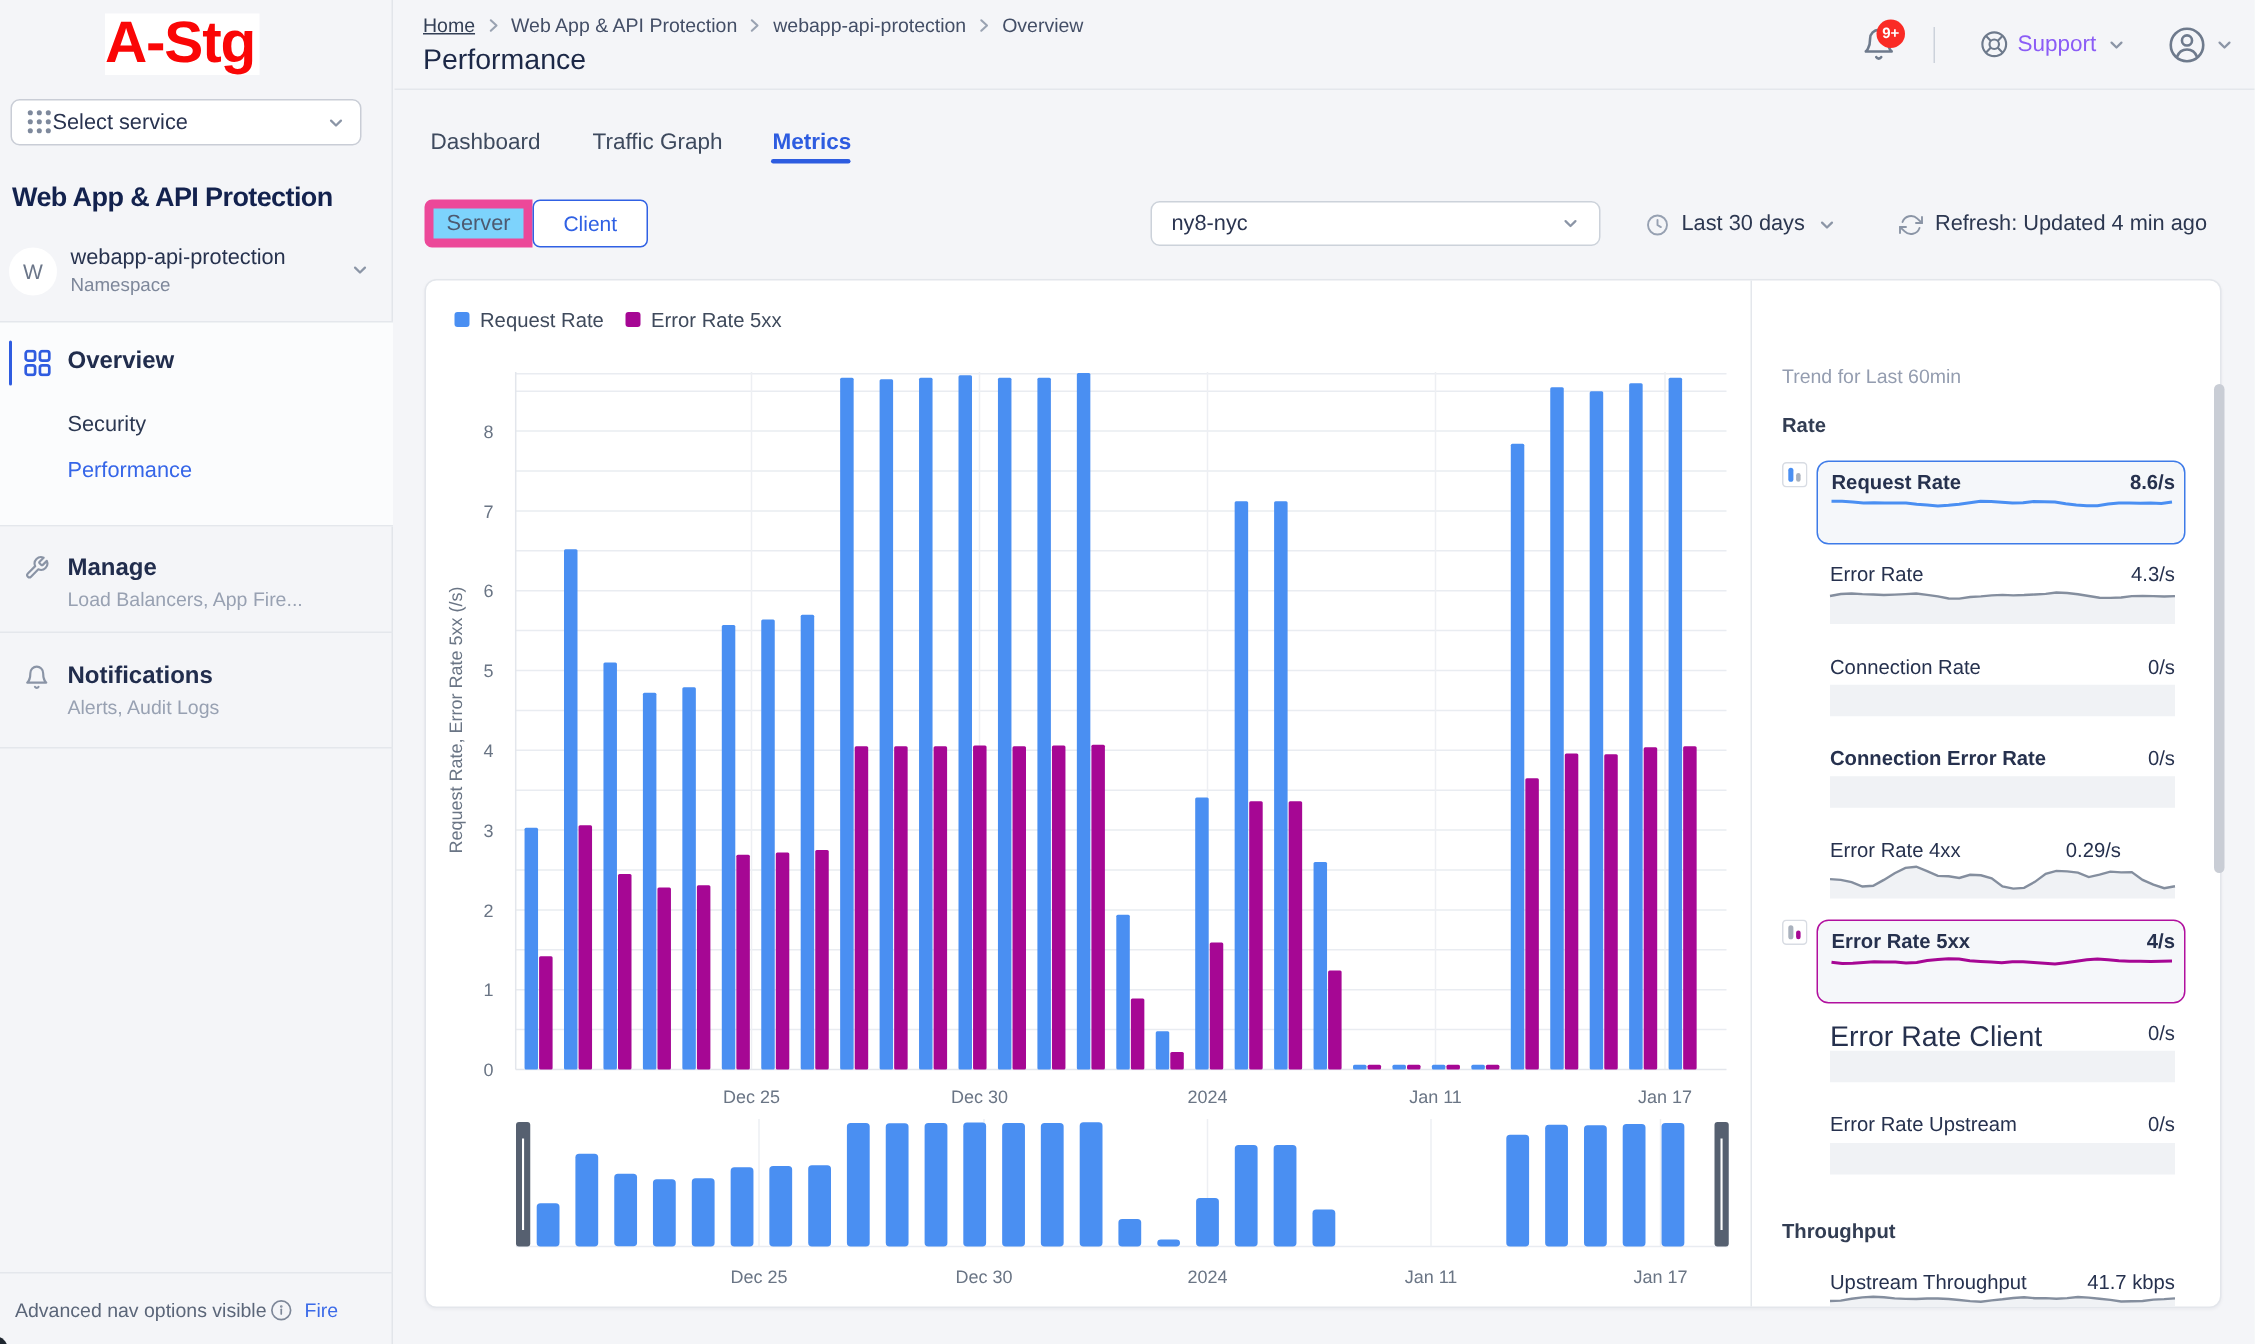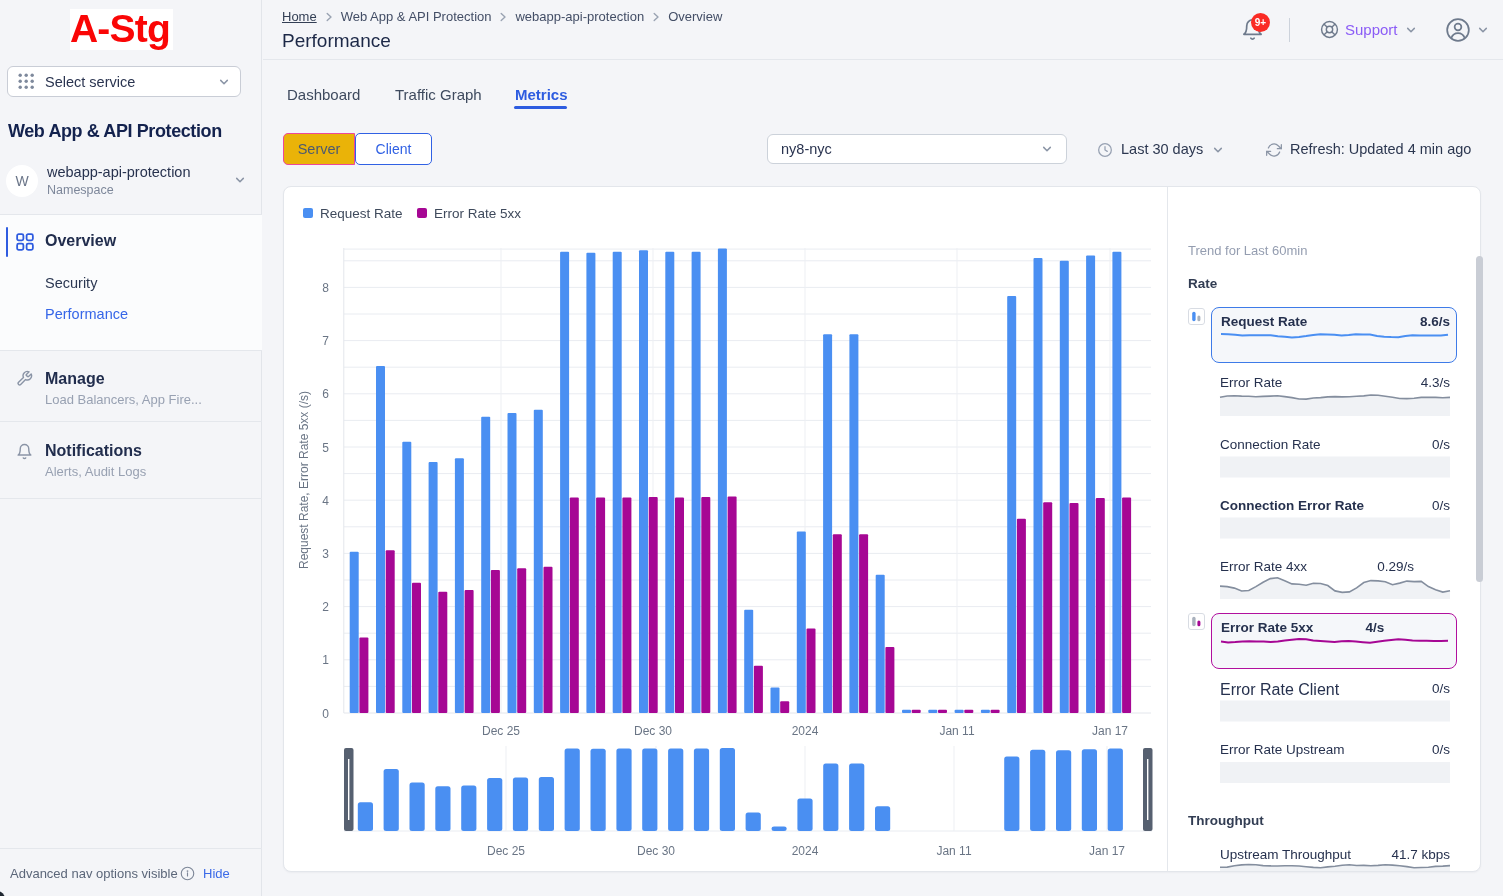--- a/index.html
+++ b/index.html
@@ -17,21 +17,21 @@
       <circle cx="2.2" cy="2.2" r="1.7" fill="#7e899c"></circle>
       <circle cx="8.2" cy="2.2" r="1.7" fill="#7e899c"></circle>
       <circle cx="14.2" cy="2.2" r="1.7" fill="#7e899c"></circle>
       <circle cx="2.2" cy="8.2" r="1.7" fill="#7e899c"></circle>
       <circle cx="8.2" cy="8.2" r="1.7" fill="#7e899c"></circle>
       <circle cx="14.2" cy="8.2" r="1.7" fill="#7e899c"></circle>
       <circle cx="2.2" cy="14.2" r="1.7" fill="#7e899c"></circle>
       <circle cx="8.2" cy="14.2" r="1.7" fill="#7e899c"></circle>
       <circle cx="14.2" cy="14.2" r="1.7" fill="#7e899c"></circle>
     </svg>
-    <span style="font-size:14.5px;color:#2a3450;margin-left:10px">Select service</span>
+    <span style="font-size:14.5px;color:#2a3450;">Select service</span>
   <span style="margin-left:auto">
       <svg width="12" height="12" viewBox="0 0 12 12">
         <path d="M2.7 4.4 L6 7.7 L9.3 4.4" stroke="#8b95a6" stroke-width="1.5" fill="none" stroke-linecap="round" stroke-linejoin="round"></path>
       </svg>
     </span>
   </div>
 <div class="abs" style="left:8px;top:121px;font-size:18px;font-weight:700;color:#13224e;letter-spacing:-0.4px">Web App &amp; API Protection</div>
 <div class="abs" style="left:6px;top:165px;width:32px;height:32px;border-radius:50%;background:#fff;display:flex;align-items:center;justify-content:center;font-size:14px;color:#6b7689">W</div>
 <div class="abs" style="left:47px;top:164px;font-size:14.5px;color:#27324e">webapp-api-protection</div>
 <div class="abs" style="left:47px;top:183px;font-size:12.5px;color:#7d879a">Namespace</div>
@@ -73,21 +73,21 @@
 <div class="abs" style="left:0;top:498px;width:262px;height:1px;background:#e4e7ec"></div>
 <div class="abs" style="left:0;top:848px;width:262px;height:1px;background:#e4e7ec"></div>
 <div class="abs" style="left:10px;top:866px;font-size:13px;color:#5b6679">Advanced nav options visible</div>
 <div class="abs" style="left:180px;top:866px">
     <svg width="15" height="15" viewBox="0 0 24 24" fill="none" stroke="#7d8798" stroke-width="1.8" stroke-linecap="round">
       <circle cx="12" cy="12" r="10"></circle>
       <path d="M12 16v-5"></path>
       <circle cx="12" cy="8" r="0.5" fill="#7d8798"></circle>
     </svg>
   </div>
-<div class="abs" style="left:203px;top:866px;font-size:13px;color:#3b6ae8">Hide</div>
+<div class="abs" style="left:203px;top:866px;font-size:13px;color:#3b6ae8">Fire</div>
 <div class="abs" style="left:-11px;top:891px;width:16px;height:16px;border-radius:50%;background:#1f2730"></div>
 
 <div class="abs" style="left:263px;top:59px;width:1240px;height:1px;background:#e4e7ec"></div>
 <div class="abs" style="left:282px;top:9px;display:flex;align-items:center;font-size:13px;color:#434e66">
   <span style="text-decoration:underline;color:#333f55">Home</span>
     <svg width="10" height="10" viewBox="0 0 10 10" style="margin:0 7px">
       <path d="M3.2 1.5 L7 5 L3.2 8.5" stroke="#9aa3b2" stroke-width="1.4" fill="none" stroke-linecap="round" stroke-linejoin="round"></path>
     </svg>
     <span>Web App &amp; API Protection</span>
     <svg width="10" height="10" viewBox="0 0 10 10" style="margin:0 7px">
@@ -132,21 +132,21 @@
     <svg width="12" height="12" viewBox="0 0 12 12">
       <path d="M2.7 4.4 L6 7.7 L9.3 4.4" stroke="#8b95a6" stroke-width="1.5" fill="none" stroke-linecap="round" stroke-linejoin="round"></path>
     </svg>
   </div>
 
 <div class="abs" style="left:287px;top:86px;font-size:15px;color:#3e4a5e">Dashboard</div>
 <div class="abs" style="left:395px;top:86px;font-size:15px;color:#3e4a5e">Traffic Graph</div>
 <div class="abs" style="left:515px;top:86px;font-size:15px;font-weight:700;color:#2d5ce0">Metrics</div>
 <div class="abs" style="left:514px;top:106px;width:53px;height:3px;background:#2d5ce0;border-radius:2px"></div>
 
-<div class="abs" style="left:283px;top:133px;width:72px;height:32px;background:#eab308;border:1px solid #ec4899;border-radius:5px 0 0 5px;display:flex;align-items:center;justify-content:center;font-size:14.5px;color:#4d5a70">Server</div>
+<div class="abs" style="left:283px;top:133px;width:72px;height:32px;background:#7dd3fc;border:6px solid #ec4899;border-radius:5px 0 0 5px;display:flex;align-items:center;justify-content:center;font-size:14.5px;color:#4d5a70">Server</div>
 <div class="abs" style="left:355px;top:133px;width:77px;height:32px;background:#fff;border:1.5px solid #3061e4;border-radius:5px;display:flex;align-items:center;justify-content:center;font-size:14px;color:#3061e4;font-weight:500">Client</div>
 <div class="abs" style="left:767px;top:134px;width:300px;height:30px;background:#fff;border:1px solid #ccd2da;border-radius:6px;display:flex;align-items:center;padding:0 13px;font-size:14.5px;color:#2a3450">ny8-nyc<span style="margin-left:auto">
       <svg width="12" height="12" viewBox="0 0 12 12">
         <path d="M2.7 4.4 L6 7.7 L9.3 4.4" stroke="#8b95a6" stroke-width="1.5" fill="none" stroke-linecap="round" stroke-linejoin="round"></path>
       </svg>
     </span></div>
 <div class="abs" style="left:1097px;top:142px">
     <svg width="16" height="16" viewBox="0 0 24 24" fill="none" stroke="#97a1b2" stroke-width="1.9" stroke-linecap="round">
       <circle cx="12" cy="12" r="9.5"></circle>
       <path d="M12 7v5l3.4 2.1"></path>
@@ -353,20 +353,20 @@
 <div class="abs" style="left:1220px;top:559px;font-size:13.5px;font-weight:400;color:#26314e">Error Rate 4xx</div>
 <div class="abs" style="left:1264px;top:559px;width:150px;text-align:right;font-size:13.5px;font-weight:400;color:#26314e">0.29/s</div>
 <div class="abs" style="left:1188px;top:613px">
     <svg width="17" height="17" viewBox="0 0 17 17">
       <rect x="0.5" y="0.5" width="16" height="16" rx="2.5" fill="#fff" stroke="#d8dce3"></rect>
       <rect x="4.2" y="3.8" width="3.4" height="9.4" rx="1.7" fill="#a9b1bd"></rect>
       <rect x="9.4" y="7.4" width="3" height="5.8" rx="1.5" fill="#a60794"></rect>
     </svg>
   </div>
 <div class="abs" style="left:1221px;top:620px;font-size:13.5px;font-weight:700;color:#26314e">Error Rate 5xx</div>
-<div class="abs" style="left:1300px;top:620px;width:150px;text-align:center;font-size:13.5px;font-weight:700;color:#26314e">4/s</div>
-<div class="abs" style="left:1220px;top:681px;font-size:16px;font-weight:400;color:#26314e">Error Rate Client</div>
+<div class="abs" style="left:1300px;top:620px;width:150px;text-align:right;font-size:13.5px;font-weight:700;color:#26314e">4/s</div>
+<div class="abs" style="left:1220px;top:681px;font-size:19px;font-weight:400;color:#26314e">Error Rate Client</div>
 <div class="abs" style="left:1300px;top:681px;width:150px;text-align:right;font-size:13.5px;font-weight:400;color:#26314e">0/s</div>
 <div class="abs" style="left:1220px;top:742px;font-size:13.5px;font-weight:400;color:#26314e">Error Rate Upstream</div>
 <div class="abs" style="left:1300px;top:742px;width:150px;text-align:right;font-size:13.5px;font-weight:400;color:#26314e">0/s</div>
 <div class="abs" style="left:1188px;top:813px;font-size:13.5px;font-weight:700;color:#323d53">Throughput</div>
 <div class="abs" style="left:1220px;top:847px;font-size:13.5px;font-weight:400;color:#26314e">Upstream Throughput</div>
 <div class="abs" style="left:1300px;top:847px;width:150px;text-align:right;font-size:13.5px;font-weight:400;color:#26314e">41.7 kbps</div>
 <div class="abs" style="left:1476px;top:256px;width:7px;height:326px;border-radius:4px;background:#c9cdd5"></div>
 </body></html>

